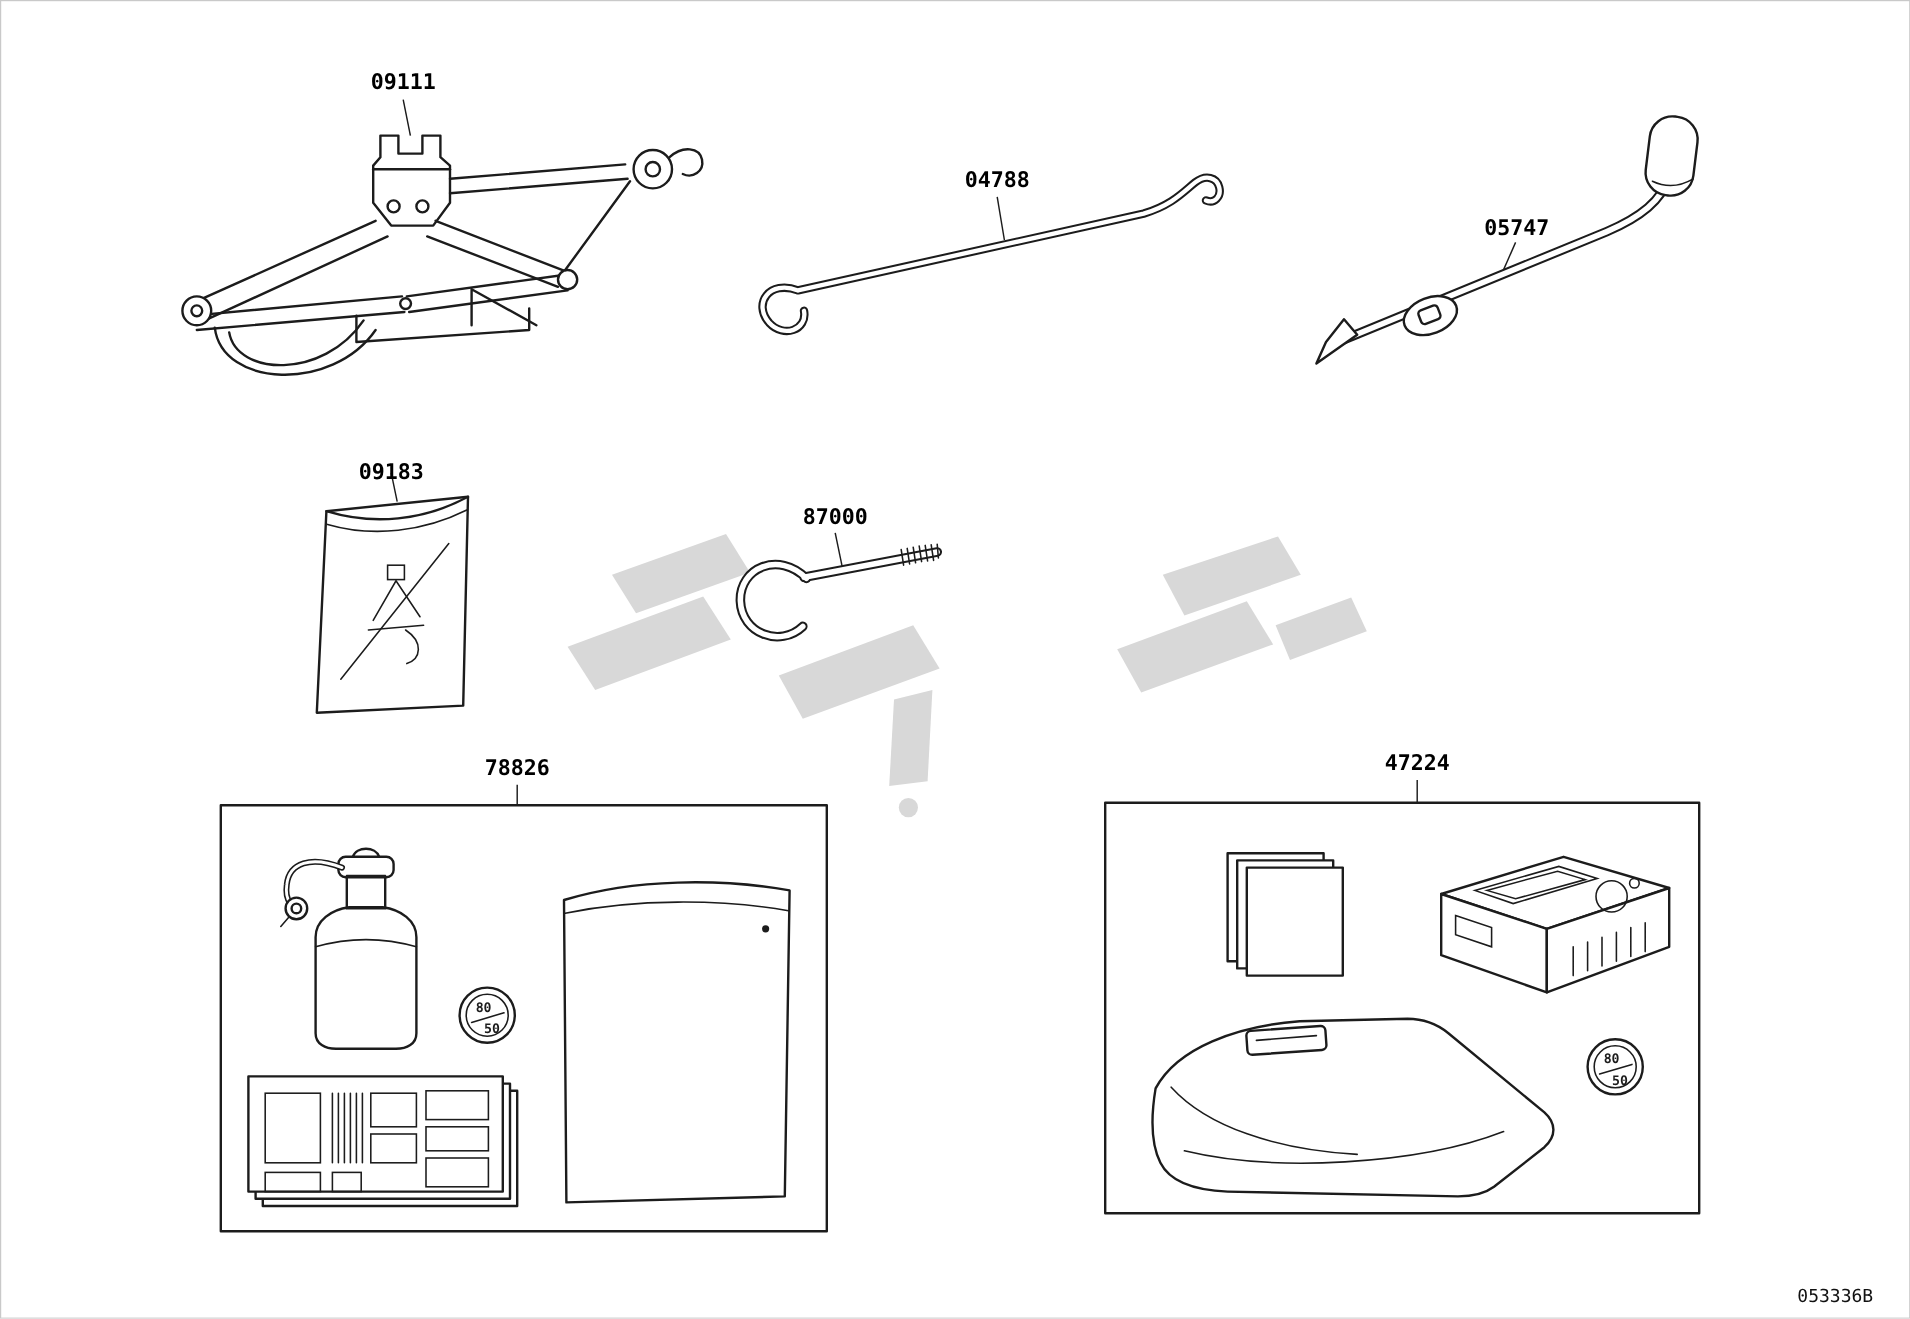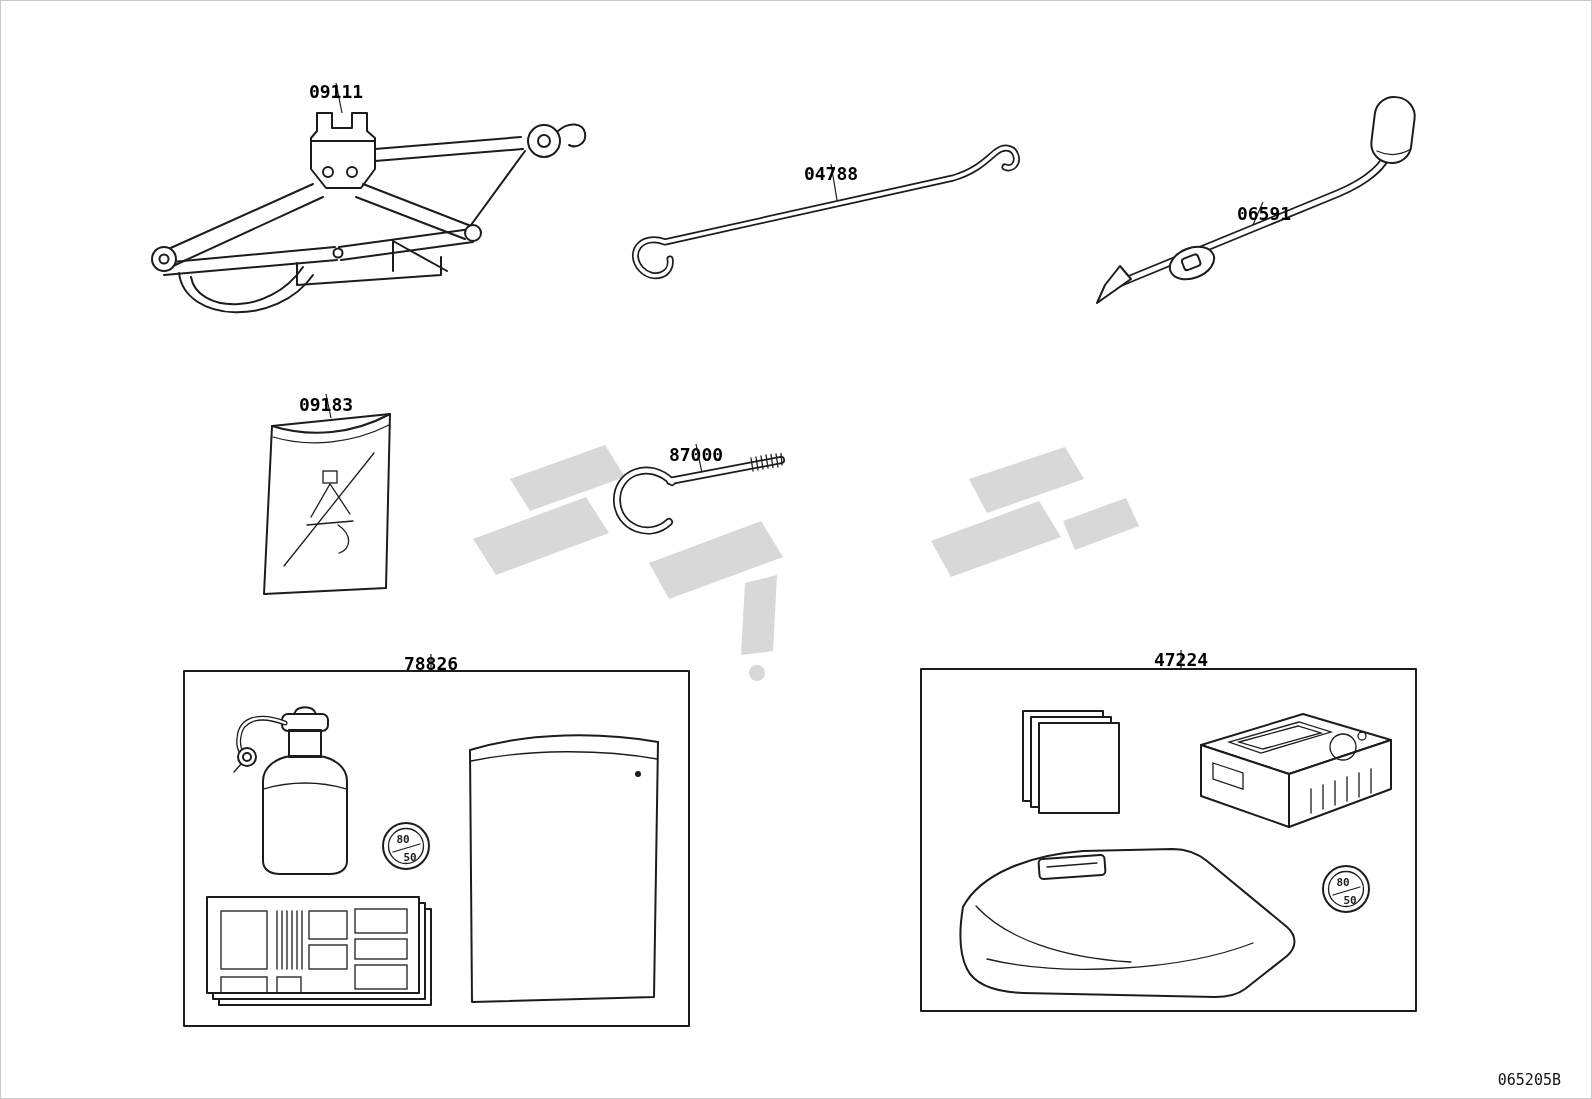--- a/index.html
+++ b/index.html
@@ -1,18 +1,18 @@
 <!DOCTYPE html>
 <html><head>
 <meta charset="utf-8">
 <style>
   html,body{margin:0;padding:0;background:#ffffff;}
   #page{position:relative;width:1592px;height:1099px;background:#ffffff;border:1px solid #c9c9c9;box-sizing:border-box;overflow:hidden;font-family:"DejaVu Sans Mono",monospace;}
   #canvas{position:absolute;left:0;top:0;}
-  .part-label{position:absolute;transform:translateX(-50%);font:bold 18px "DejaVu Sans Mono",monospace;color:#000;white-space:nowrap;cursor:pointer;margin-top:23px;}
+  .part-label{position:absolute;transform:translateX(-50%);font:bold 18px "DejaVu Sans Mono",monospace;color:#000;white-space:nowrap;cursor:pointer;}
   .footer-code{position:absolute;right:30px;top:1070px;font:15px "DejaVu Sans Mono",monospace;color:#111;}
   
   .ln{stroke:#1c1c1c;stroke-width:2;fill:none;stroke-linecap:round;stroke-linejoin:round;}
   .thin{stroke:#1c1c1c;stroke-width:1.3;fill:none;stroke-linecap:round;}
   .fw{fill:#ffffff;}
   .fk{fill:#1c1c1c;stroke:none;}
   .rod-o{stroke:#1c1c1c;stroke-width:7;fill:none;stroke-linecap:round;stroke-linejoin:round;}
   .rod-i{stroke:#ffffff;stroke-width:3.6;fill:none;stroke-linecap:round;stroke-linejoin:round;}
   .rod-o8{stroke:#1c1c1c;stroke-width:8;fill:none;stroke-linecap:round;stroke-linejoin:round;}
   .rod-i46{stroke:#ffffff;stroke-width:4.6;fill:none;stroke-linecap:round;stroke-linejoin:round;}
@@ -195,21 +195,21 @@
         <circle class="thin" cx="1345" cy="888" r="17.5"></circle>
         <path class="thin" d="M1332,894 L1359,886"></path>
         <text class="badge-t" x="1342" y="885">80</text>
         <text class="badge-t" x="1349" y="903">50</text>
       </g>
     </g>
   </svg>
 
   <div class="part-label" style="left:335px;top:57px">09111</div>
   <div class="part-label" style="left:830px;top:139px">04788</div>
-  <div class="part-label" style="left:1263px;top:179px">06591</div>
-  <div class="part-label" style="left:325px;top:370px">09183</div>
+  <div class="part-label" style="left:1263px;top:179px">05747</div>
+  <div class="part-label" style="left:325px;top:382px">09183</div>
   <div class="part-label" style="left:695px;top:420px">87000</div>
   <div class="part-label" style="left:430px;top:629px">78826</div>
   <div class="part-label" style="left:1180px;top:625px">47224</div>
 
-  <div class="footer-code">065205B</div>
+  <div class="footer-code">053336B</div>
 
 </div>
 
 </body></html>

